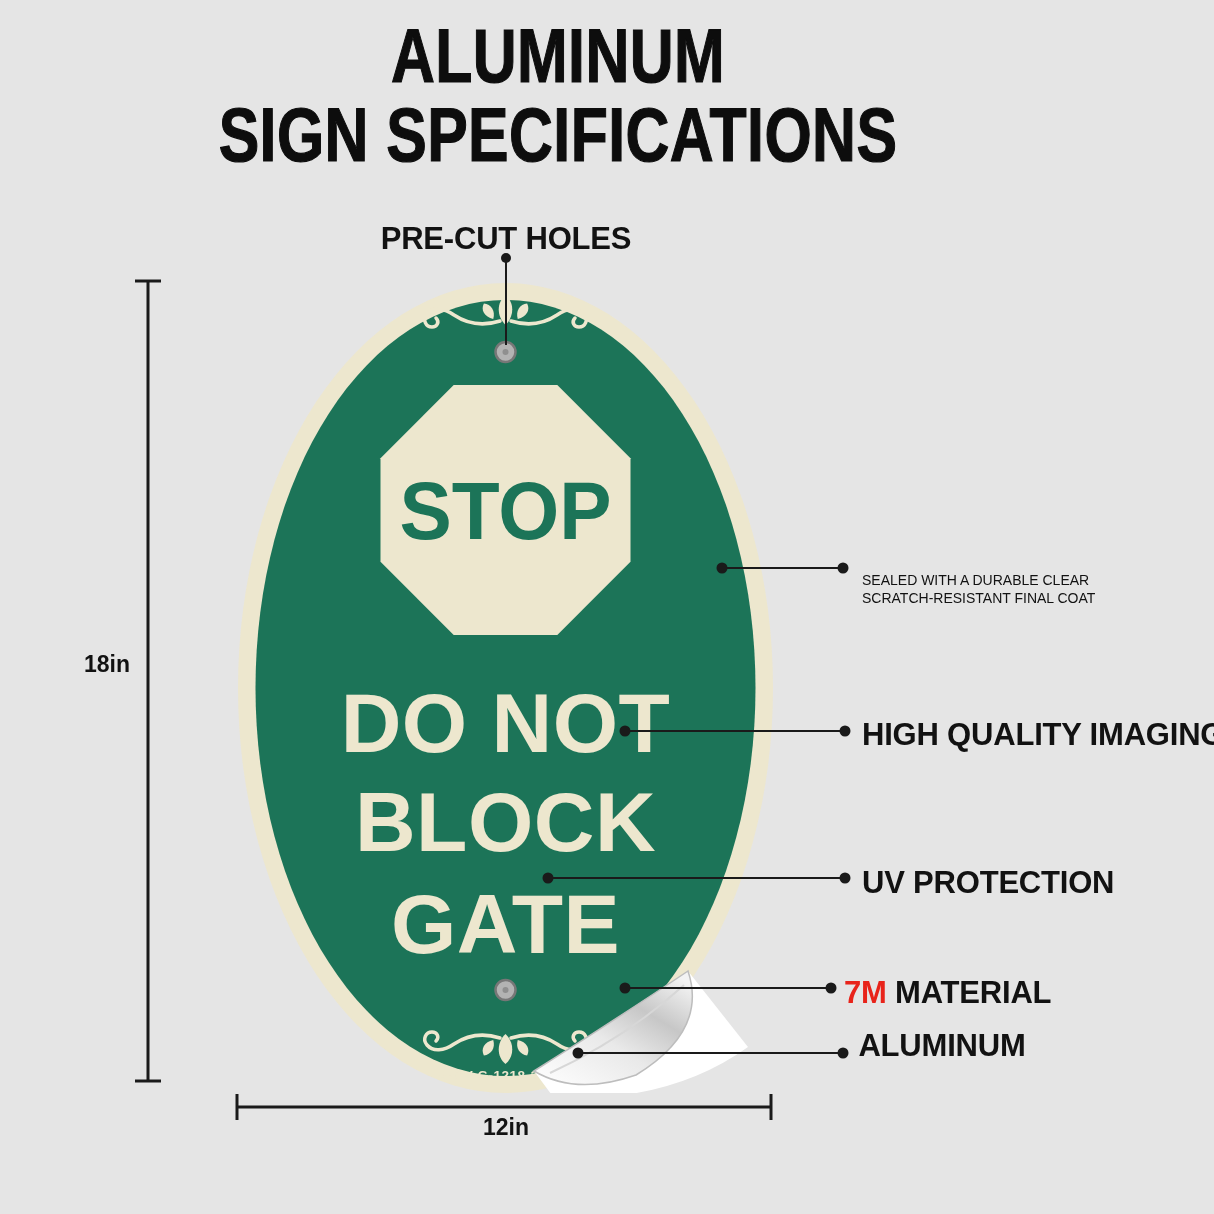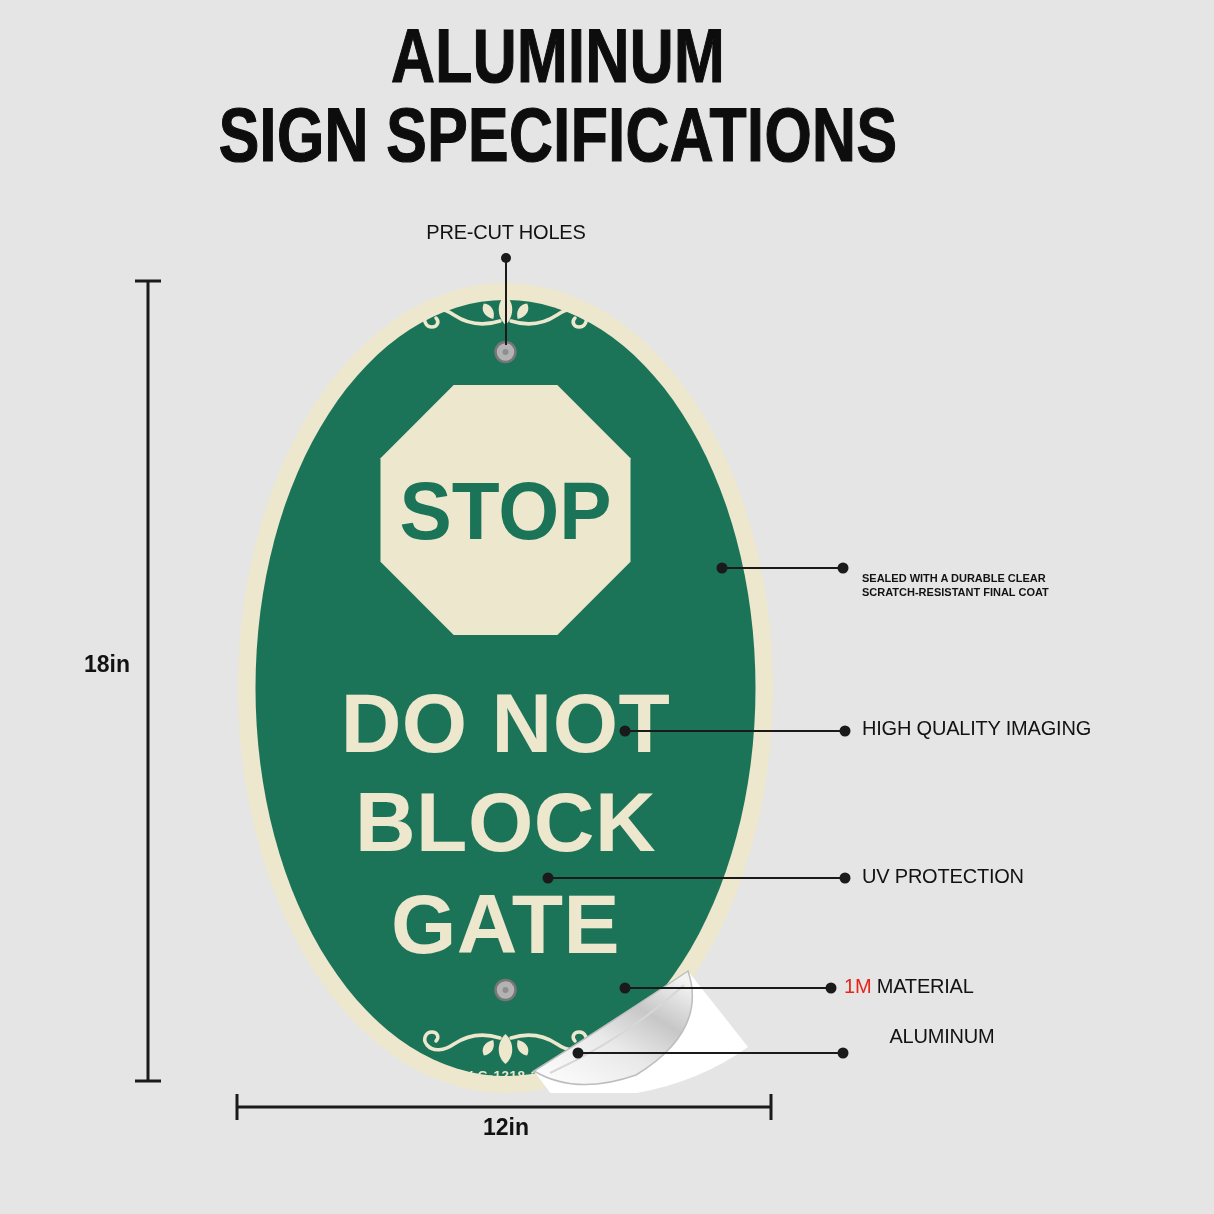--- a/index.html
+++ b/index.html
@@ -24,31 +24,31 @@
     letter-spacing:0.5px;
     transform:scaleX(0.8);
     transform-origin:50% 0;
     -webkit-text-stroke:1.2px #0d0d0d;
     z-index:3;
   }
 
   
   .callout {
     position:absolute;
-    font-weight:normal;
-    font-size:20px;
+    font-weight:bold;
+    font-size:31px;
     color:#121212;
     white-space:nowrap;
     letter-spacing:-0.2px;
     z-index:3;
   }
   .callout-sub {
     position:absolute;
-    font-weight:bold;
-    font-size:11px;
+    font-weight:normal;
+    font-size:14px;
     line-height:1.27;
     color:#121212;
     white-space:nowrap;
     z-index:3;
   }
   .precut-label   { left:506px; top:221px; transform:translateX(-50%); }
   .supercoat-label{ left:862px; top:527px; }
   .supercoat-sub  { left:862px; top:572px; }
   .imaging-label  { left:862px; top:717px; }
   .uv-label       { left:862px; top:865px; }
@@ -202,21 +202,21 @@
   <div class="callout-sub supercoat-sub">
     <div>SEALED WITH A DURABLE CLEAR</div>
     <div>SCRATCH-RESISTANT FINAL COAT</div>
   </div>
 
   <div class="callout imaging-label">HIGH QUALITY IMAGING</div>
 
   <div class="callout uv-label">UV PROTECTION</div>
 
   <div class="callout material-label">
-    <span class="brand">1M</span>
+    <span class="brand">7M</span>
     <span>MATERIAL</span>
   </div>
 
   <div class="callout aluminum-label">
     <div>ALUMINUM</div>
   </div>
 
 </div>
 
 </body></html>

